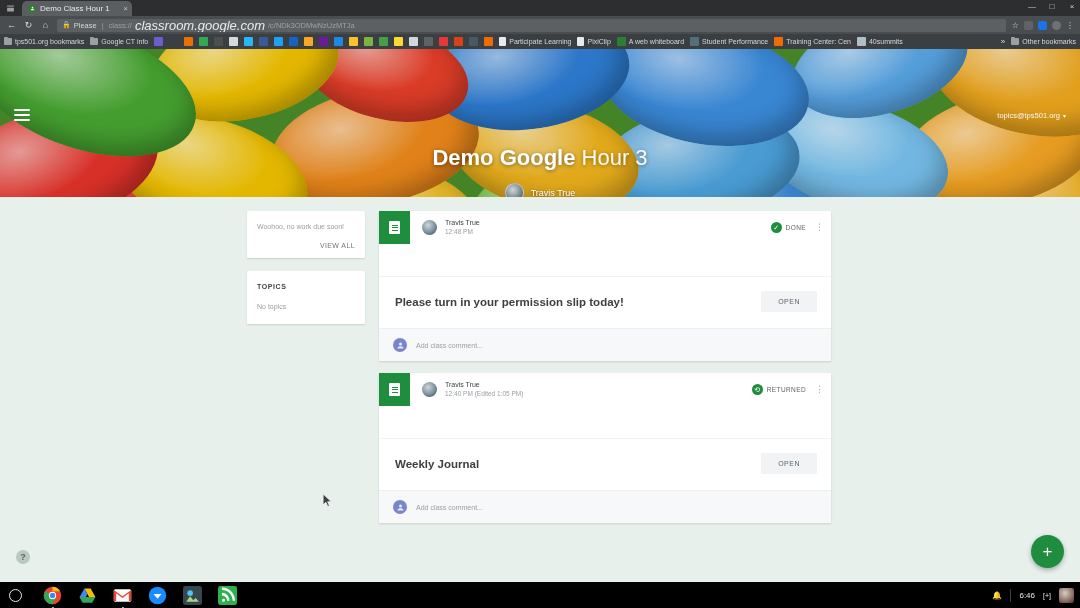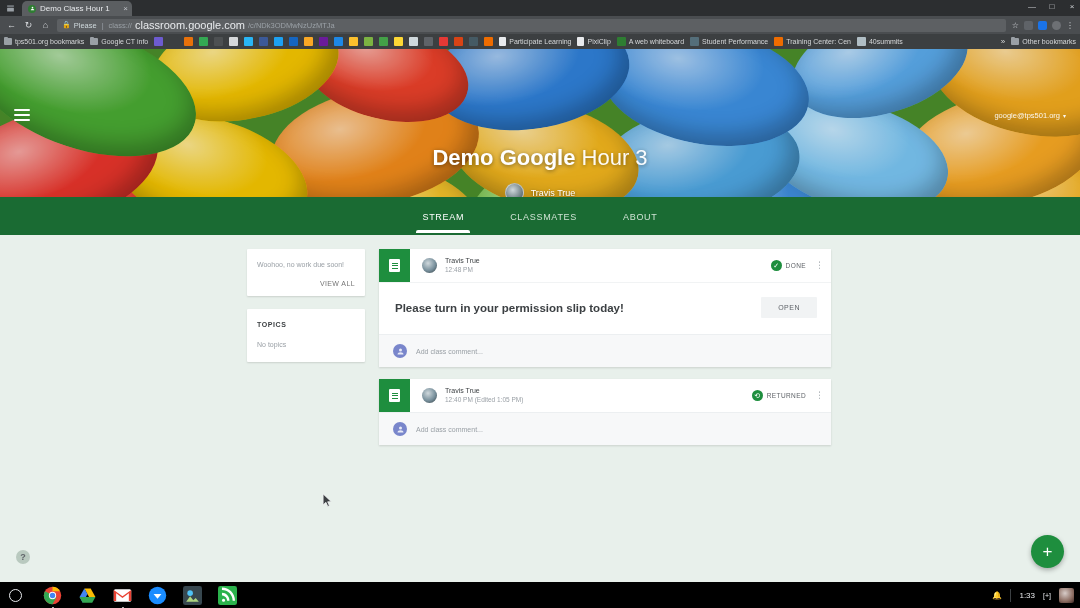--- a/index.html
+++ b/index.html
@@ -55,21 +55,21 @@
   }
   .nav-icon { color: #dadce0; font-size: 9px; width: 11px; text-align: center; }
   .omnibox {
     flex: 1; height: 13px; background: #5d6063; border-radius: 2px;
     display: flex; align-items: center; padding: 0 5px; gap: 3px;
     font-size: 7.5px; overflow: hidden; white-space: nowrap;
   }
   .lock-icon { font-size: 7px; color: #cfd8dc; }
   .secure-label { color: #cfd8dc; font-size: 7.5px; }
   .url-sep { color: #9aa0a6; padding: 0 2px; font-size: 7.5px; }
-  .url-main { color: #e8eaed; font-size: 11px; }
+  .url-main { color: #e8eaed; font-size: 13px; font-style: italic; }
   .url-path { color: #9aa0a6; font-size: 7.5px; }
   .tb-right { display: flex; align-items: center; gap: 5px; }
   .star-icon { color: #dadce0; font-size: 8px; }
   .ext-dot { width: 9px; height: 9px; border-radius: 2px; }
   .avatar-mini { width: 9px; height: 9px; border-radius: 50%; background: #6d7074; }
   .menu-dots { color: #dadce0; font-size: 8px; letter-spacing: 0; }
 
   
   .bookmarks {
     height: 15px; background: #3c3f41;
@@ -185,21 +185,21 @@
   .status-icon {
     width: 11px; height: 11px; border-radius: 50%; background: #1e8e3e;
     display: flex; align-items: center; justify-content: center;
     font-size: 7px; color: #fff; line-height: 1;
   }
   .status-label { font-size: 6.5px; color: #5f6368; letter-spacing: .4px; }
   .kebab { font-size: 9px; color: #9aa0a6; line-height: .6; width: 8px; text-align: center; }
 
   .post-body {
     display: flex; align-items: center; justify-content: space-between;
-    padding: 14px 14px 16px 16px; border-top: 1px solid #f1f3f4;
+    padding: 14px 14px 16px 16px; border-top: 1px solid #f1f3f4; margin-top: 32px;
   }
   .post-title { font-size: 11.5px; color: #3c4043; font-weight: bold; }
   .open-btn {
     background: #f1f3f4; color: #5f6368; font-size: 7px; letter-spacing: .5px;
     padding: 7px 17px; border-radius: 1px;
   }
   .post-comment {
     display: flex; align-items: center; gap: 9px;
     padding: 9px 14px; background: #f7f8f9; border-top: 1px solid #eceff1;
   }
@@ -442,40 +442,35 @@
           <div class="jelly" style="left: -30px; top: -20px; width: 230px; height: 120px; background: radial-gradient(at 35% 30%, rgba(255, 255, 255, 0.55) 0%, rgba(255, 255, 255, 0) 45%), rgb(73, 168, 50); transform: rotate(18deg); box-shadow: rgba(0, 0, 0, 0.28) -8px -10px 22px inset;"></div>
         <div class="hero-overlay"></div>
 
         <div class="hamburger">
           <span></span>
             <span></span>
             <span></span>
         </div>
 
         <div class="acct">
-          <span>google@tps501.org</span>
+          <span>topics@tps501.org</span>
           <span class="caret">▾</span>
         </div>
 
         <div class="class-title">
           <b>Demo Google</b>
           <span>Hour 3</span>
         </div>
 
         <div class="teacher">
           <div class="teacher-avatar"></div>
           <div class="teacher-name">Travis True</div>
         </div>
       </div>
 
-      <div class="navbar" id="navbar">
-          <div class="nav-tab active">STREAM</div>
-          <div class="nav-tab">CLASSMATES</div>
-          <div class="nav-tab">ABOUT</div>
-        </div>
 
       <div class="body-wrap">
         <div class="col-left">
           <div class="card card-due">
             <div class="due-text">Woohoo, no work due soon!</div>
             <div class="view-all">VIEW ALL</div>
           </div>
           <div class="card card-topics">
             <div class="topics-head">TOPICS</div>
             <div class="topics-empty">No topics</div>
@@ -529,20 +524,24 @@
         <div class="poster-avatar"></div>
         <div class="poster-meta">
           <div class="poster-name">Travis True</div>
           <div class="poster-time">12:40 PM (Edited 1:05 PM)</div>
         </div>
         <div class="status">
           <div class="status-icon">⟲</div>
           <div class="status-label">RETURNED</div>
         </div>
         <div class="kebab">⋮</div>
+      </div>
+      <div class="post-body">
+        <div class="post-title">Weekly Journal</div>
+        <div class="open-btn">OPEN</div>
       </div>
       <div class="post-comment">
         <div class="comment-avatar">
           <svg width="9" height="9" viewBox="0 0 24 24" fill="#e8eaf6">
                     <circle cx="12" cy="8" r="4"></circle>
                     <path d="M4 20c0-4 4-6 8-6s8 2 8 6z"></path>
                   </svg>
         </div>
         <div class="comment-placeholder">Add class comment...</div>
       </div>
@@ -606,18 +605,18 @@
         <div class="shelf-app">
           <svg width="19" height="19" viewBox="0 0 24 24">
             <rect width="24" height="24" rx="3" fill="#2bb24c"></rect>
             <path d="M5 18a2 2 0 104 0 2 2 0 00-4 0zM5 12c3.5 0 6.5 3 6.5 6.5h3C14.5 13 10 8.5 5 8.5zM5 5c7.5 0 13.5 6 13.5 13.5h3C21.5 9.5 14 2 5 2z" fill="#fff"></path>
           </svg>
         </div>
       </div>
     <div class="shelf-status">
       <span class="bell">🔔</span>
       <span class="divider"></span>
-      <span class="clock">1:33</span>
+      <span class="clock">6:46</span>
       <span class="battery">[+]</span>
       <span class="shelf-avatar"></span>
     </div>
   </div>
 </div>
 
 </body></html>

